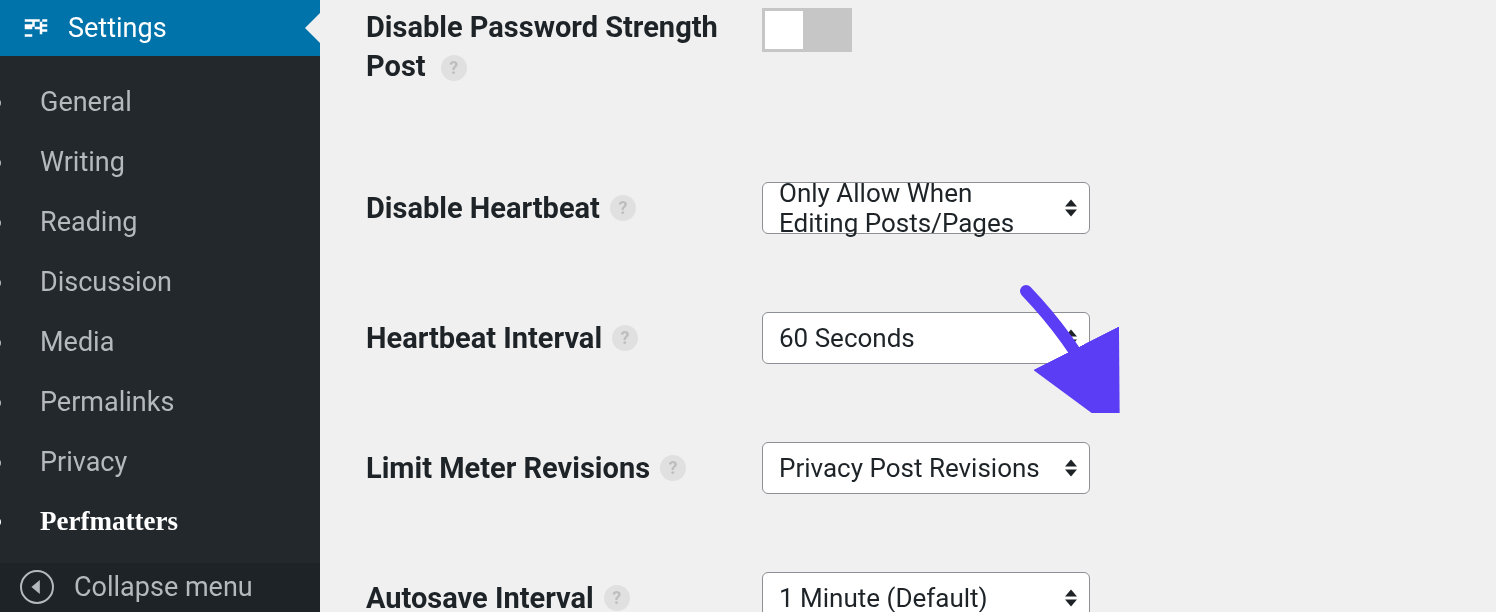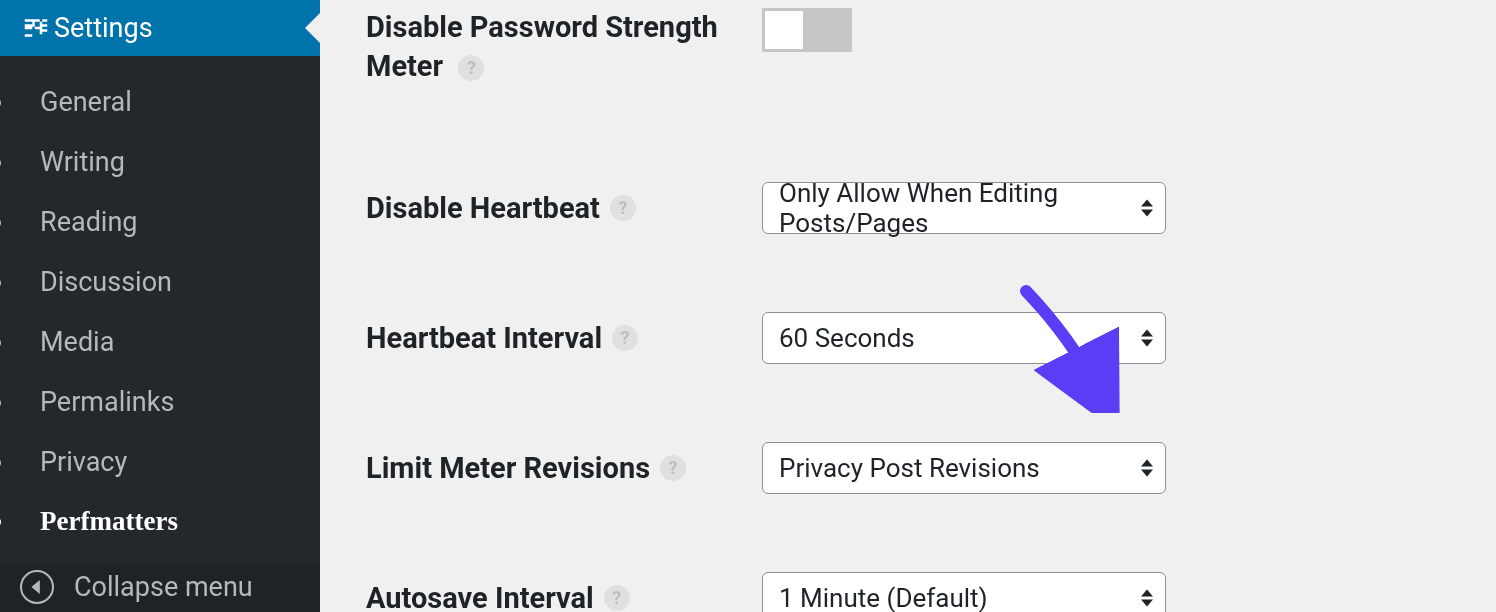--- a/index.html
+++ b/index.html
@@ -23,21 +23,21 @@
     font-size: 27px;
     cursor: pointer;
     position: relative;
   }
   .menu-item.active {
     background: #0073aa;
     color: #ffffff;
     height: 72px;
   }
   .menu-item.active .icon svg { fill: #ffffff; }
-  .menu-item .label { }
+  .menu-item .label { margin-left: 14px; }
   .menu-item .icon { width: 36px; display:flex; align-items:center; justify-content:center;}
   .menu-item.active::after{
     content:"";
     position:absolute;
     right:-1px; top:50%; transform:translateY(-50%);
     width:0;height:0;
     border-top:16px solid transparent;
     border-bottom:16px solid transparent;
     border-right:16px solid #f0f0f1;
   }
@@ -86,21 +86,21 @@
     font-size:18px;font-weight:700;display:inline-flex;align-items:center;justify-content:center;flex:0 0 auto;
     cursor:pointer;
   }
   .toggle{
     width:90px;height:44px;background:#c6c6c6;position:relative;cursor:pointer;
   }
   .toggle .knob{
     width:38px;height:38px;background:#ffffff;position:absolute;top:3px;left:3px;
   }
   .select{
-    width:404px;height:52px;background:#ffffff;border:1px solid #8c8f94;border-radius:6px;
+    width:328px;height:52px;background:#ffffff;border:1px solid #8c8f94;border-radius:6px;
     display:flex;align-items:center;padding:0 40px 0 16px;font-size:26px;color:#1d2327;
     position:relative;cursor:pointer;
   }
   .select .caret{
     position:absolute;right:12px;top:50%;transform:translateY(-50%);
     display:flex;flex-direction:column;align-items:center;gap:2px;
   }
   .select .caret svg{width:12px;height:8px;fill:#1d2327;}
 
   
@@ -144,21 +144,21 @@
     <span>Collapse menu</span>
   </div>
 </nav>
 
 <main class="content">
 
   <div class="row">
     <div class="label-cell">
       <span>
         <span>Disable Password Strength</span><br>
-        <span>Meter</span>
+        <span>Post</span>
         <span class="help" style="margin-left:8px;position:relative;top:-2px;">?</span>
       </span>
     </div>
     <div class="toggle">
       <div class="knob"></div>
     </div>
   </div>
 
   <div class="row">
     <div class="label-cell">

